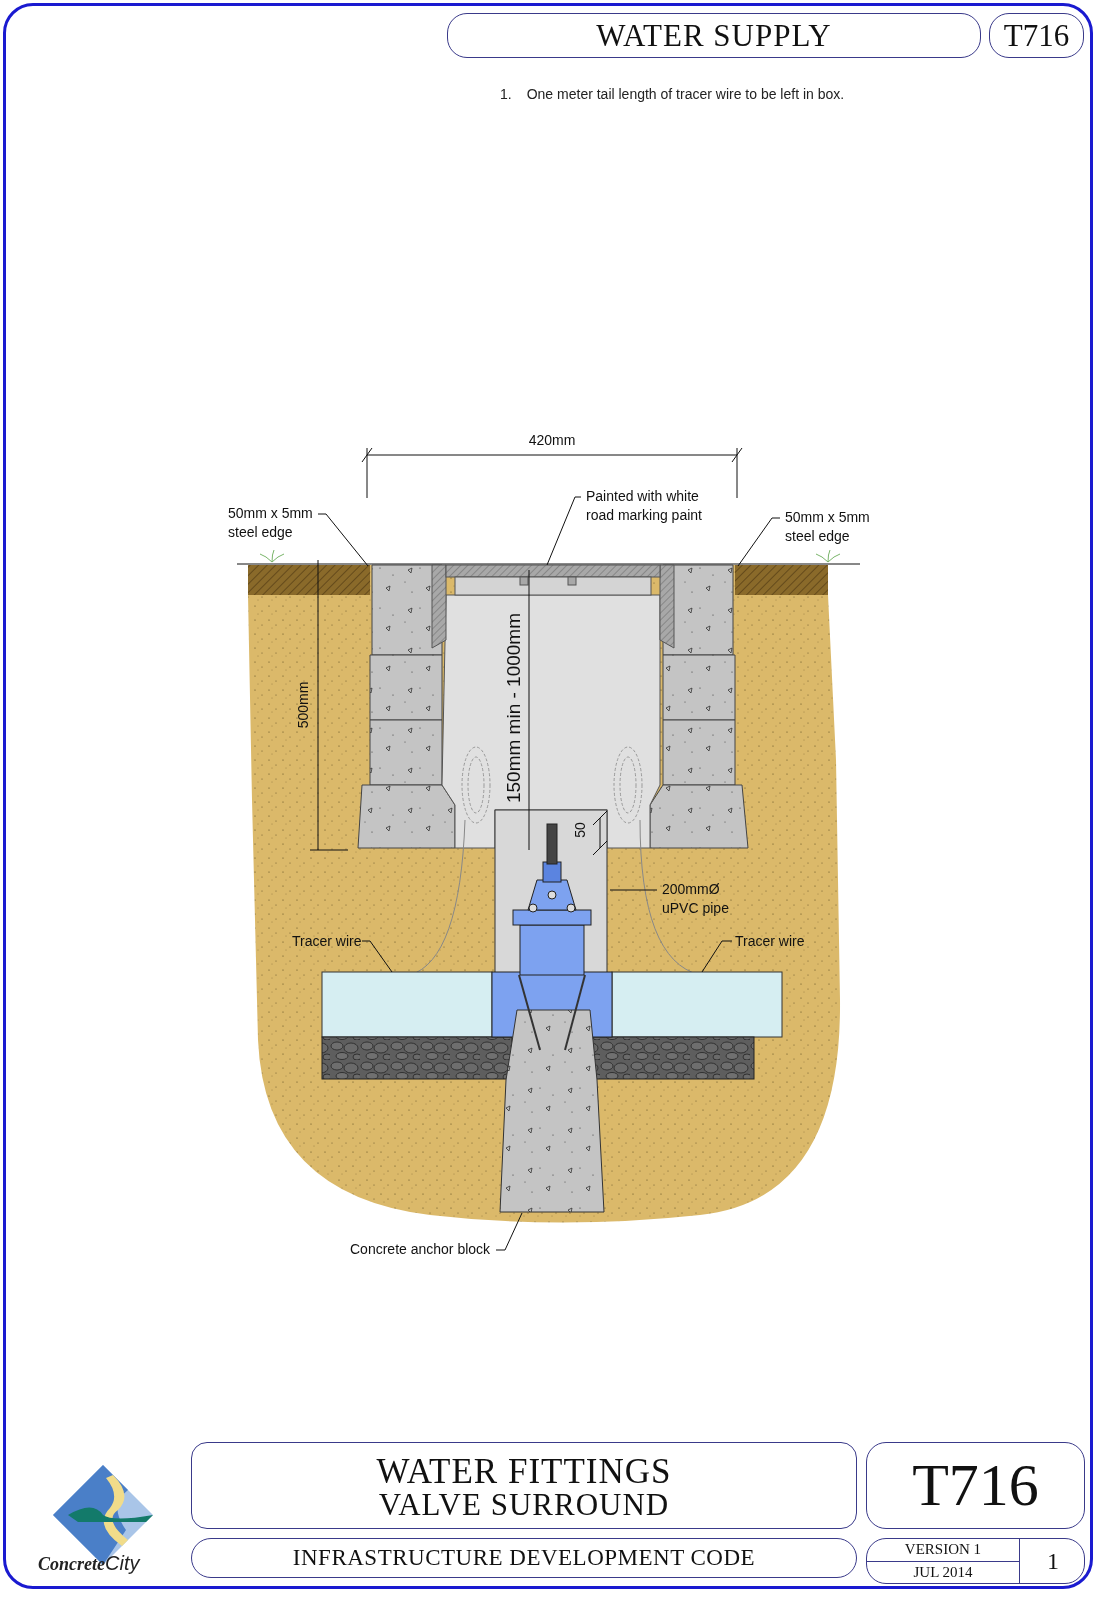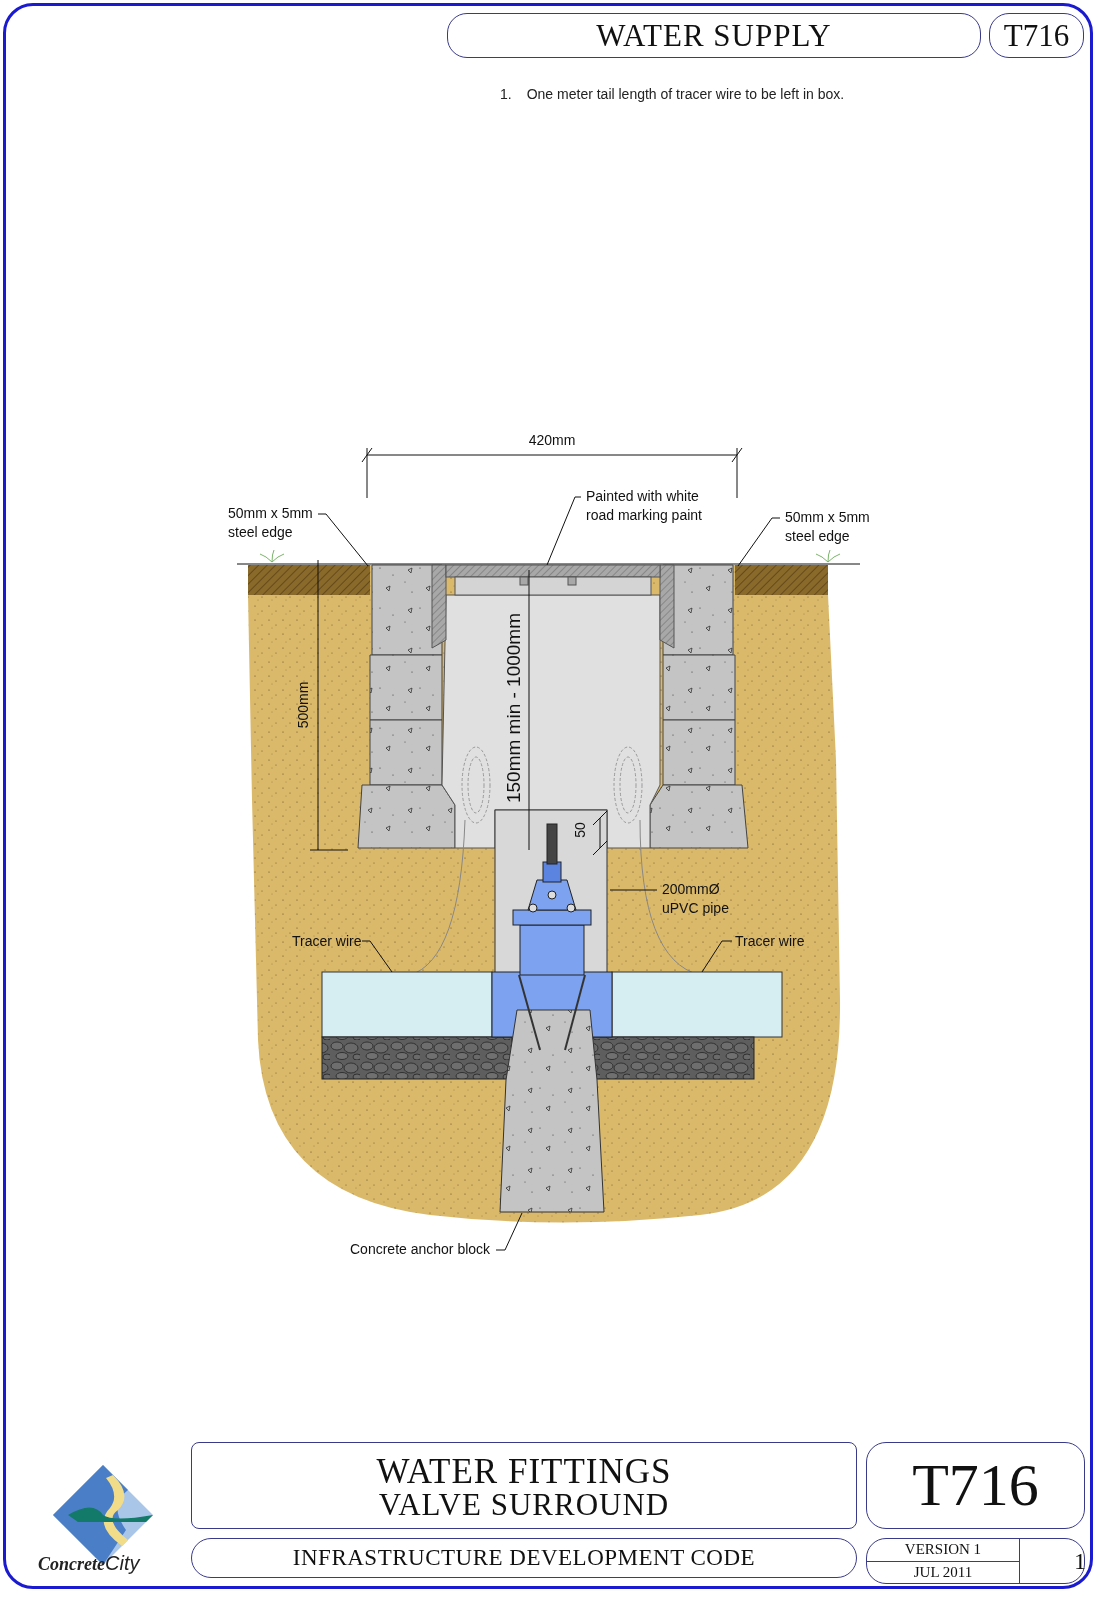--- a/index.html
+++ b/index.html
@@ -13,27 +13,27 @@
       display: flex; align-items: center; justify-content: center;
       font-family: "Liberation Serif", serif; color: #111; text-align: right;
     }
     .hdr-title { left: 447px; top: 13px; width: 534px; height: 45px; border-radius: 20px; font-size: 31px; letter-spacing: 1px; }
     .hdr-code { left: 989px; top: 13px; width: 95px; height: 45px; border-radius: 20px; font-size: 31px; }
     .notes { position: absolute; left: 500px; top: 68px; color: #222; }
     .notes-title { font-size: 22px; text-decoration: underline; text-underline-offset: 4px; letter-spacing: 0.5px; }
     .notes-item { font-size: 14px; margin-top: 18px; display: flex; gap: 15px; }
     .diagram { position: absolute; left: 0; top: 0; width: 1100px; height: 1597px; }
     .lbl { font-family: "Liberation Sans", sans-serif; font-size: 14px; fill: #111; }
-    .foot-title { left: 191px; top: 1442px; width: 666px; height: 87px; border-radius: 8px; flex-direction: column; }
+    .foot-title { left: 191px; top: 1442px; width: 666px; height: 87px; border-radius: 16px; flex-direction: column; }
     .foot-title .t1 { font-size: 35px; letter-spacing: 1px; line-height: 38px; }
     .foot-title .t2 { font-size: 31px; letter-spacing: 1px; line-height: 28px; }
     .foot-code { left: 866px; top: 1442px; width: 219px; height: 87px; border-radius: 20px; font-size: 60px; }
     .foot-idc { left: 191px; top: 1538px; width: 666px; height: 40px; border-radius: 20px; font-size: 23px; letter-spacing: 0.5px; }
     .foot-ver { left: 866px; top: 1538px; width: 219px; height: 46px; border-radius: 20px; padding: 0; }
-    .ver-grid { display: grid; grid-template-columns: 153px 66px; width: 100%; height: 100%; gap: 27px; }
+    .ver-grid { display: grid; grid-template-columns: 153px 66px; width: 100%; height: 100%; }
     .ver-left { display: flex; flex-direction: column; border-right: 1.2px solid #3a3a8a; }
     .ver-left span { flex: 1; display: flex; align-items: center; justify-content: center; font-size: 15px; }
     .ver-left span:first-child { border-bottom: 1.2px solid #3a3a8a; }
     .ver-page { display: flex; align-items: center; justify-content: center; font-size: 24px; }
     .logo { position: absolute; left: 38px; top: 1460px; width: 130px; height: 110px; }
     .logo-text { position: absolute; left: 38px; top: 1552px; font-family: "Liberation Serif", serif; font-size: 18px; color: #222; }
     .logo-text b { font-style: italic; font-weight: bold; }
     .logo-text i { font-style: italic; font-weight: normal; font-family: "Liberation Sans", sans-serif; font-size: 20px; }
   </style>
 </head>
@@ -217,17 +217,17 @@
 <div class="pill foot-title">
   <span class="t1">WATER FITTINGS</span>
   <span class="t2">VALVE SURROUND</span>
 </div>
 <div class="pill foot-code">T716</div>
 <div class="pill foot-idc">INFRASTRUCTURE DEVELOPMENT CODE</div>
 <div class="pill foot-ver">
   <div class="ver-grid">
     <div class="ver-left">
       <span>VERSION 1</span>
-      <span>JUL 2011</span>
+      <span>JUL 2014</span>
     </div>
     <div class="ver-page">1</div>
   </div>
 </div>
 
 </body></html>

